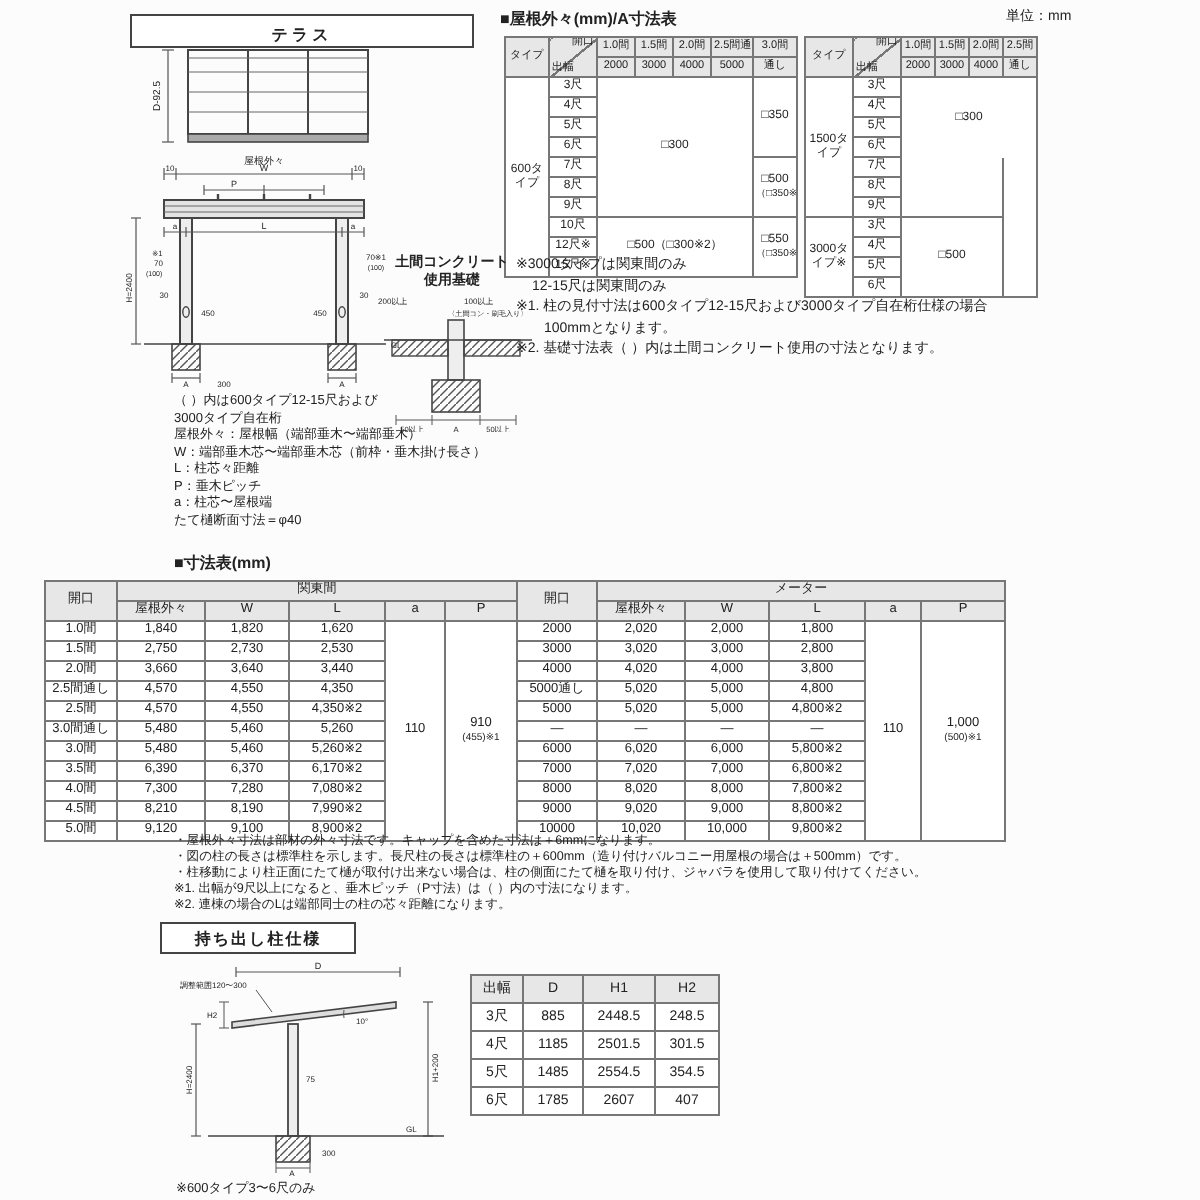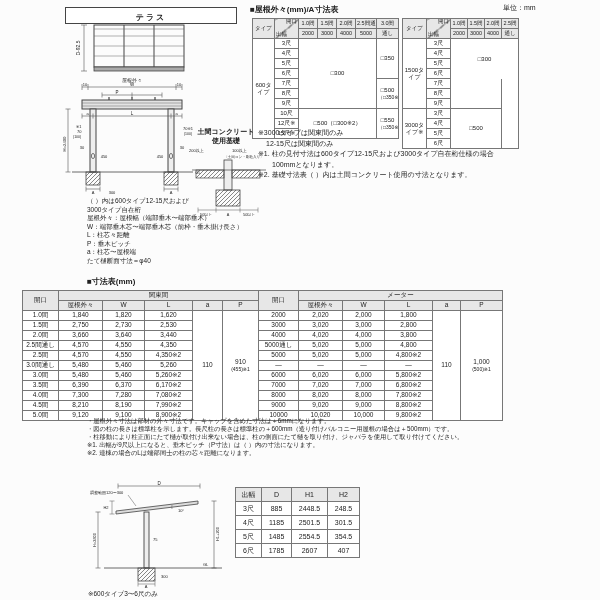--- a/index.html
+++ b/index.html
@@ -500,20 +500,23 @@
     </table>
 
   <div class="abs dimnotes" style="left:87px;top:417px;width:510px;">
       <div>・屋根外々寸法は部材の外々寸法です。キャップを含めた寸法は＋6mmになります。</div>
       <div>・図の柱の長さは標準柱を示します。長尺柱の長さは標準柱の＋600mm（造り付けバルコニー用屋根の場合は＋500mm）です。</div>
       <div>・柱移動により柱正面にたて樋が取付け出来ない場合は、柱の側面にたて樋を取り付け、ジャバラを使用して取り付けてください。</div>
       <div>※1. 出幅が9尺以上になると、垂木ピッチ（P寸法）は（ ）内の寸法になります。</div>
       <div>※2. 連棟の場合のLは端部同士の柱の芯々距離になります。</div>
     </div>
 
+  <div class="abs label-box" style="left:80px;top:461px;width:96px;height:14px;letter-spacing:1px;">
+    <span>持ち出し柱仕様</span>
+  </div>
 
   <svg class="abs" style="left:88px;top:478px;" width="140" height="110" viewBox="0 0 140 110">
     <defs>
       <pattern id="hatchC" patternUnits="userSpaceOnUse" width="4" height="4">
         <path d="M0,4 L4,0" stroke="#555" stroke-width="0.7"></path>
       </pattern>
     </defs>
     <g stroke="#555" stroke-width="0.6">
       <line x1="30" y1="8" x2="112" y2="8"></line>
       <line x1="30" y1="5.5" x2="30" y2="10.5"></line>

